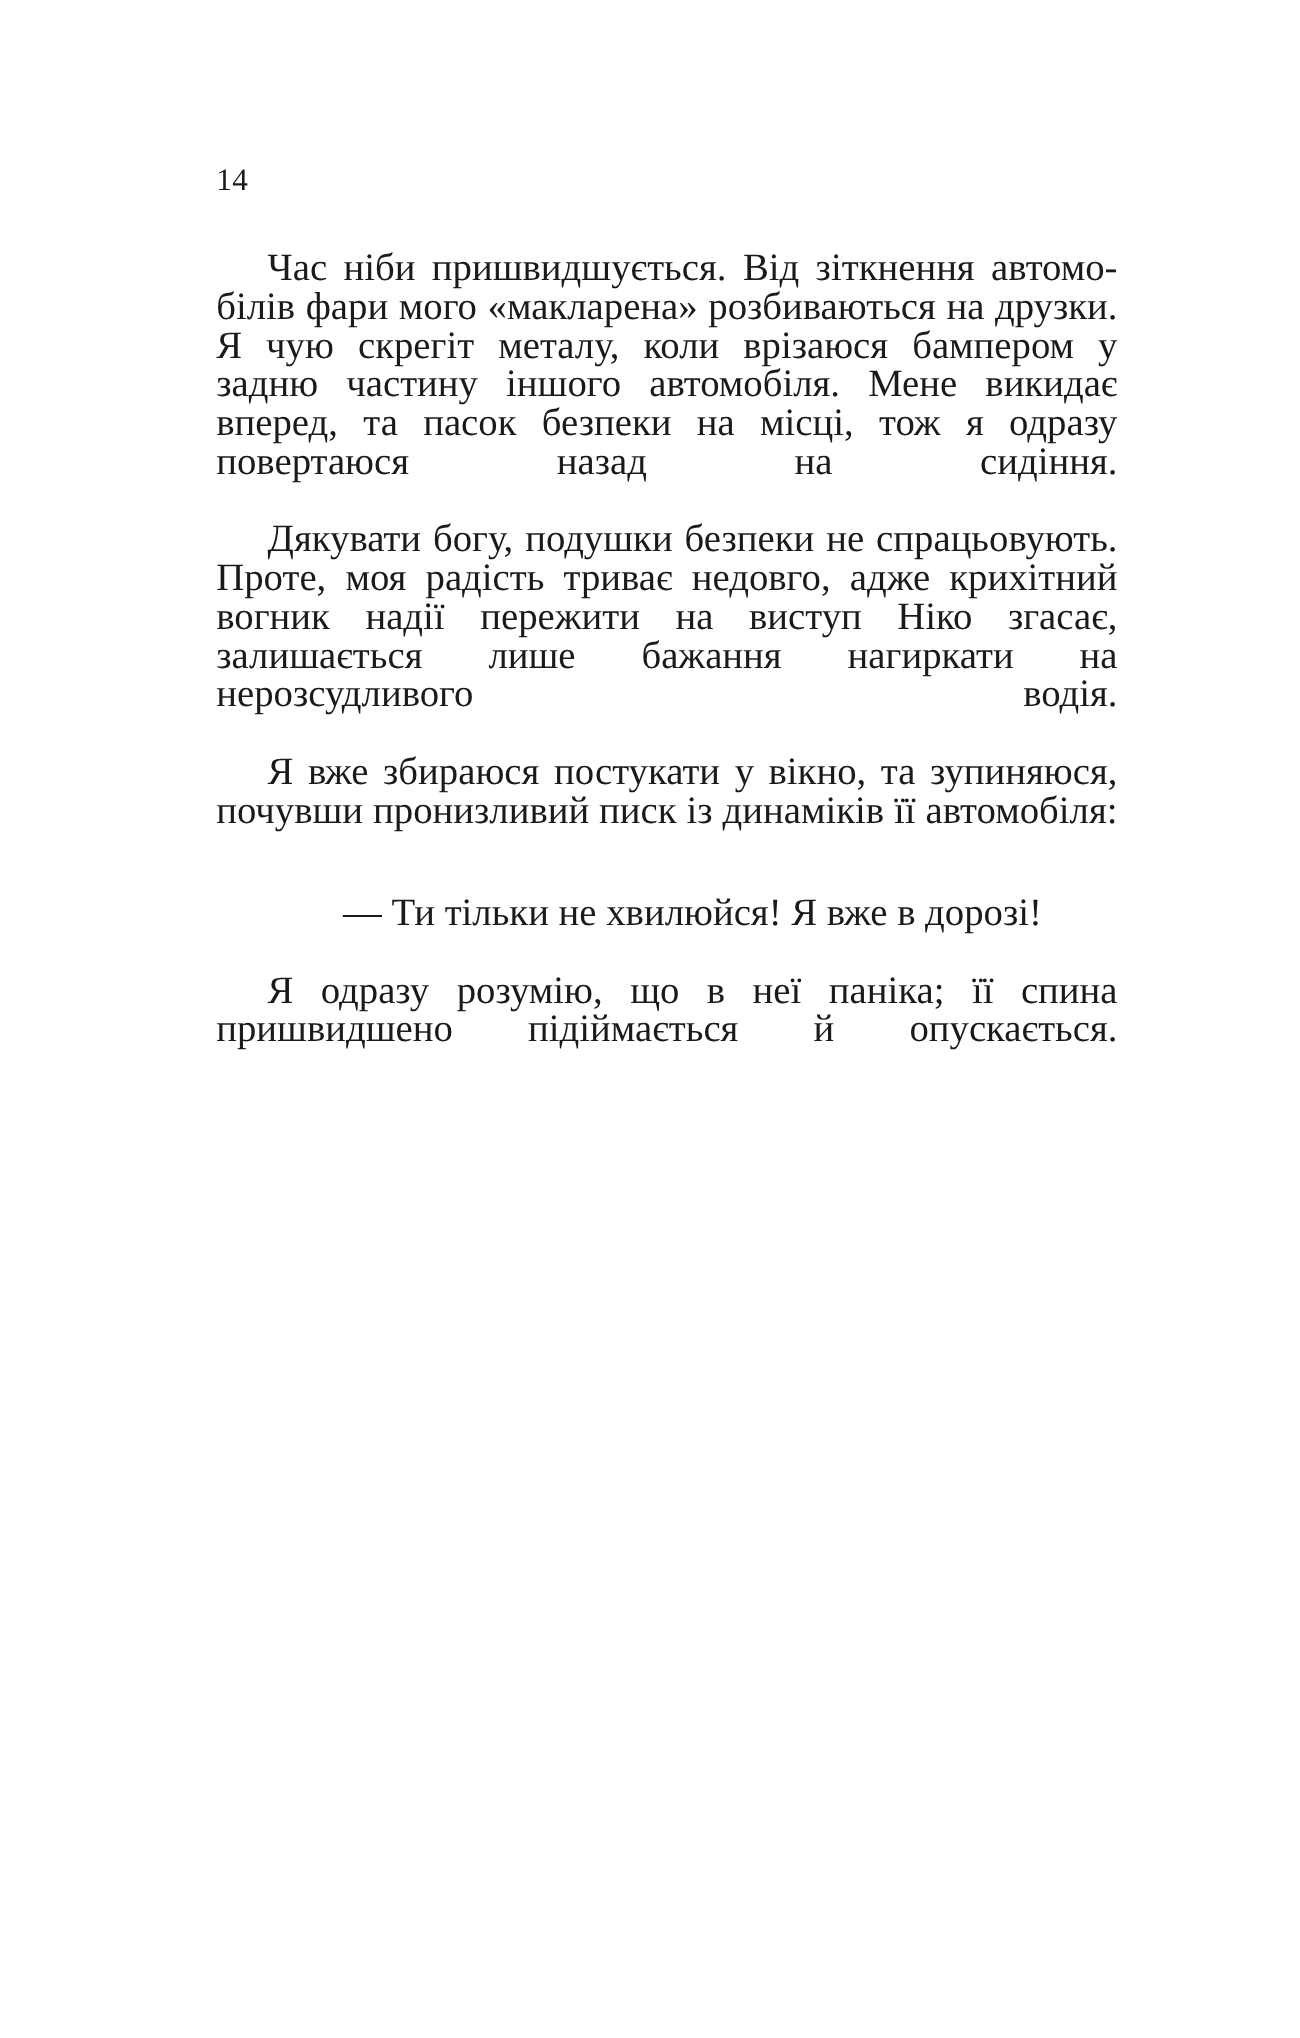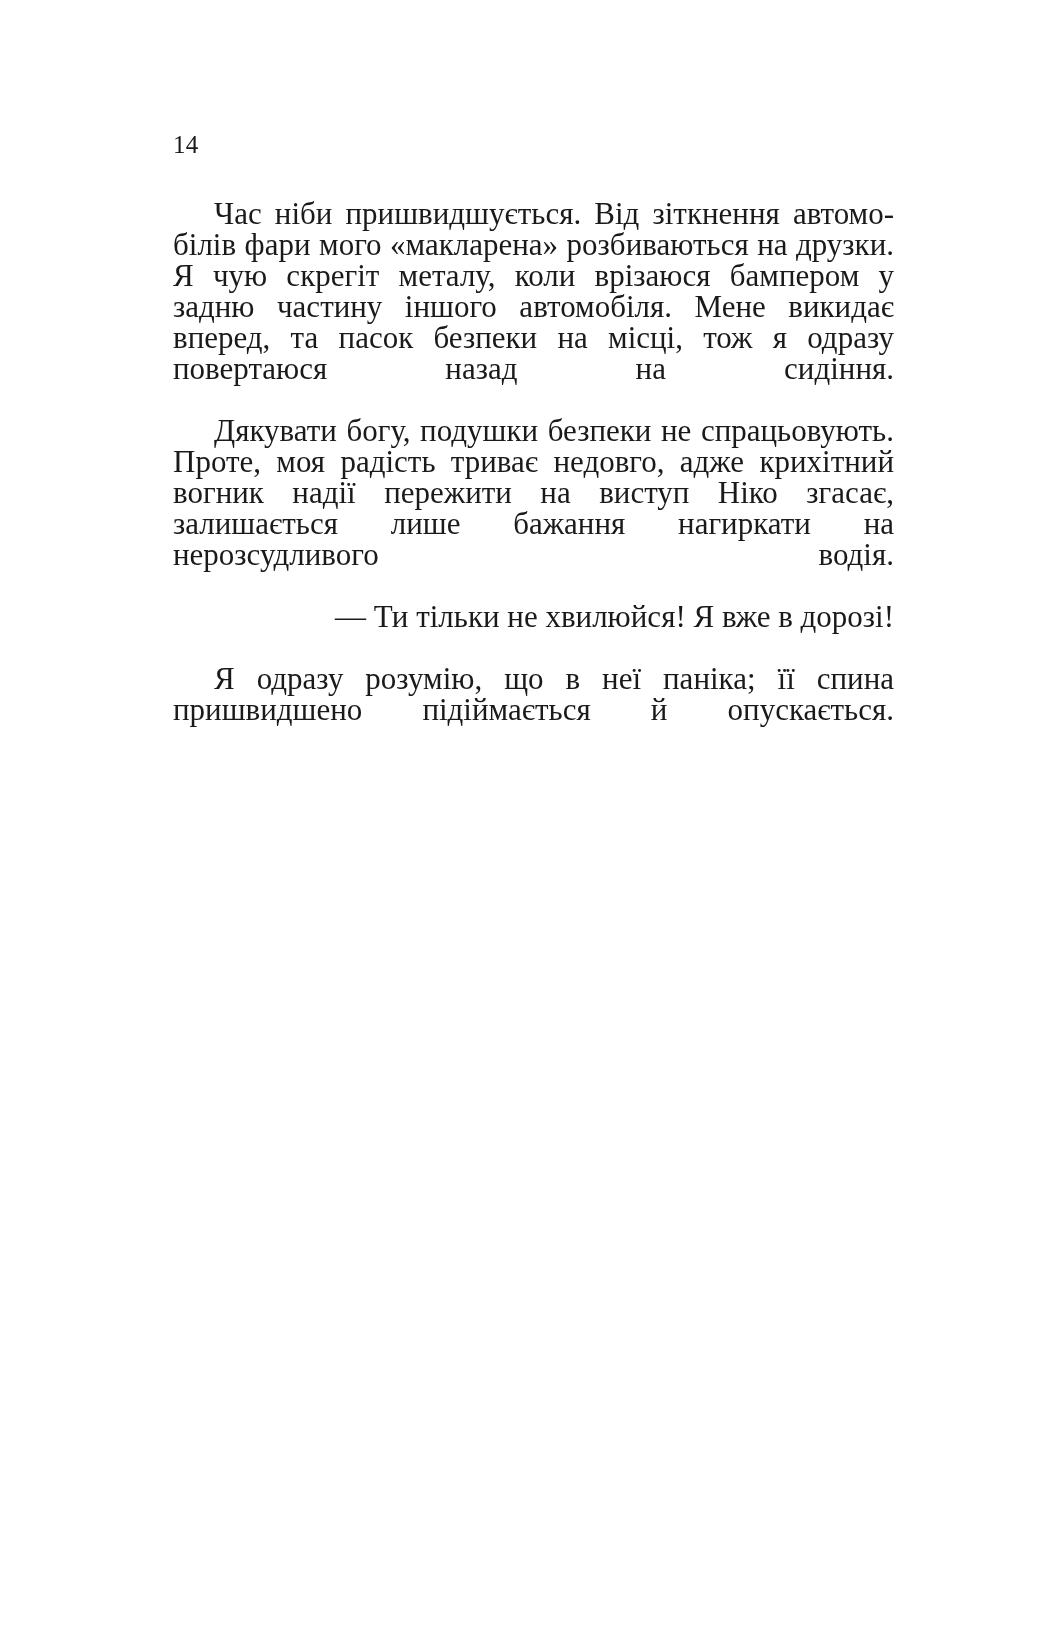--- a/index.html
+++ b/index.html
@@ -40,37 +40,39 @@
     font-size: 31px;
     line-height: 31px;
     text-align: justify;
     text-justify: inter-word;
     text-indent: 41px;
     color: #1a1a1a;
     hyphens: manual;
     word-spacing: 0px;
   }
   p.para.last-short {
-    text-align: right;
+    text-align: center;
+    margin-top: 20px;
   }
   
   p.para::after {
     content: "";
     display: inline-block;
     width: 100%;
   }
 </style>
 </head>
 <body>
 
 <div class="page">
 
   <div class="folio">14</div>
 
   <div class="textblock">
     <p class="para">Час ніби пришвидшується. Від зіткнення автомо­білів фари мого «макларена» розбиваються на друзки. Я чую скрегіт металу, коли врізаюся бампером у задню частину іншого автомобіля. Мене викидає вперед, та пасок безпеки на місці, тож я одразу повертаюся назад на сидіння.</p>
     <p class="para">Дякувати богу, подушки безпеки не спрацьовують. Проте, моя радість триває недовго, адже крихітний вог­ник надії пережити на виступ Ніко згасає, залишаєть­ся лише бажання нагиркати на нерозсудливого водія.</p>
+    <p class="para">Я вже збираюся постукати у вікно, та зупиняюся, почувши пронизливий писк із динаміків її автомобіля:</p>
     <p class="para last-short">— Ти тільки не хвилюйся! Я вже в дорозі!</p>
     <p class="para">Я одразу розумію, що в неї паніка; її спина пришвид­шено підіймається й опускається.</p>
 
   </div>
 
 </div>
 
 </body></html>

